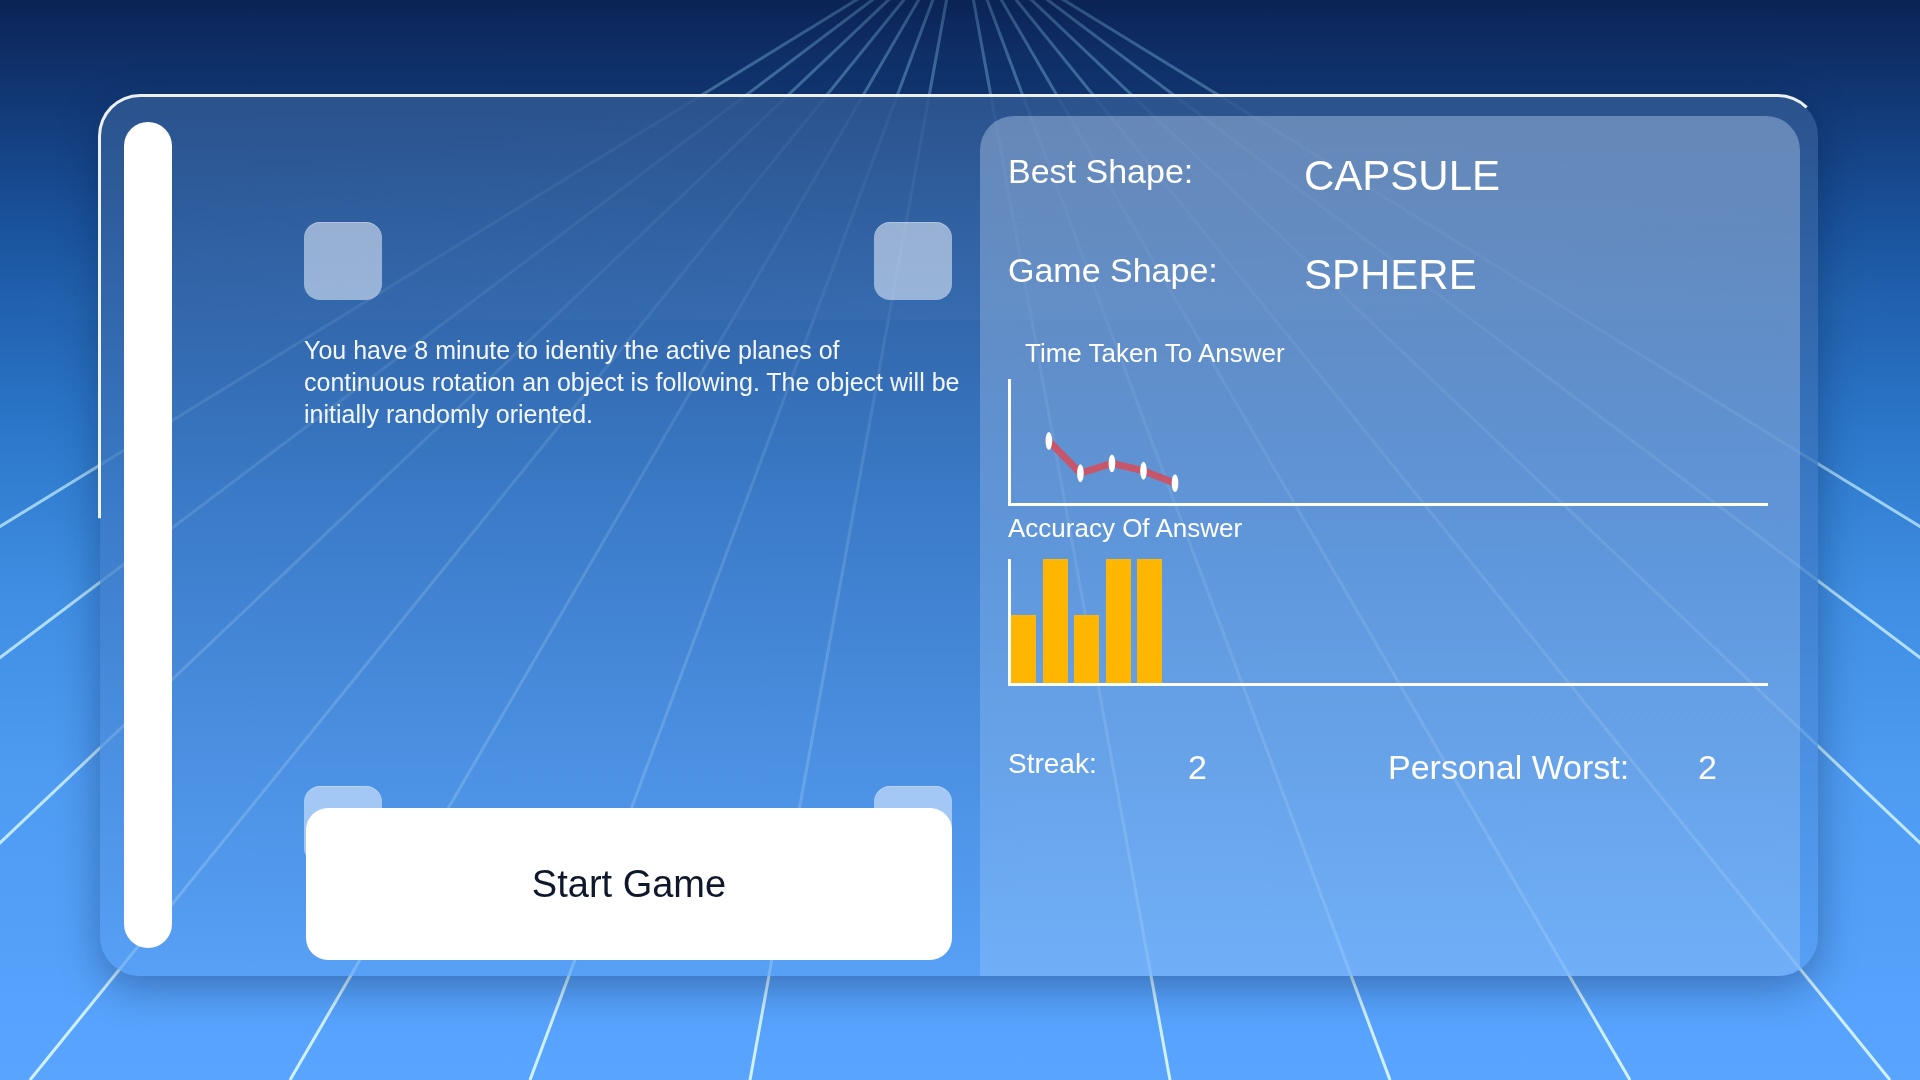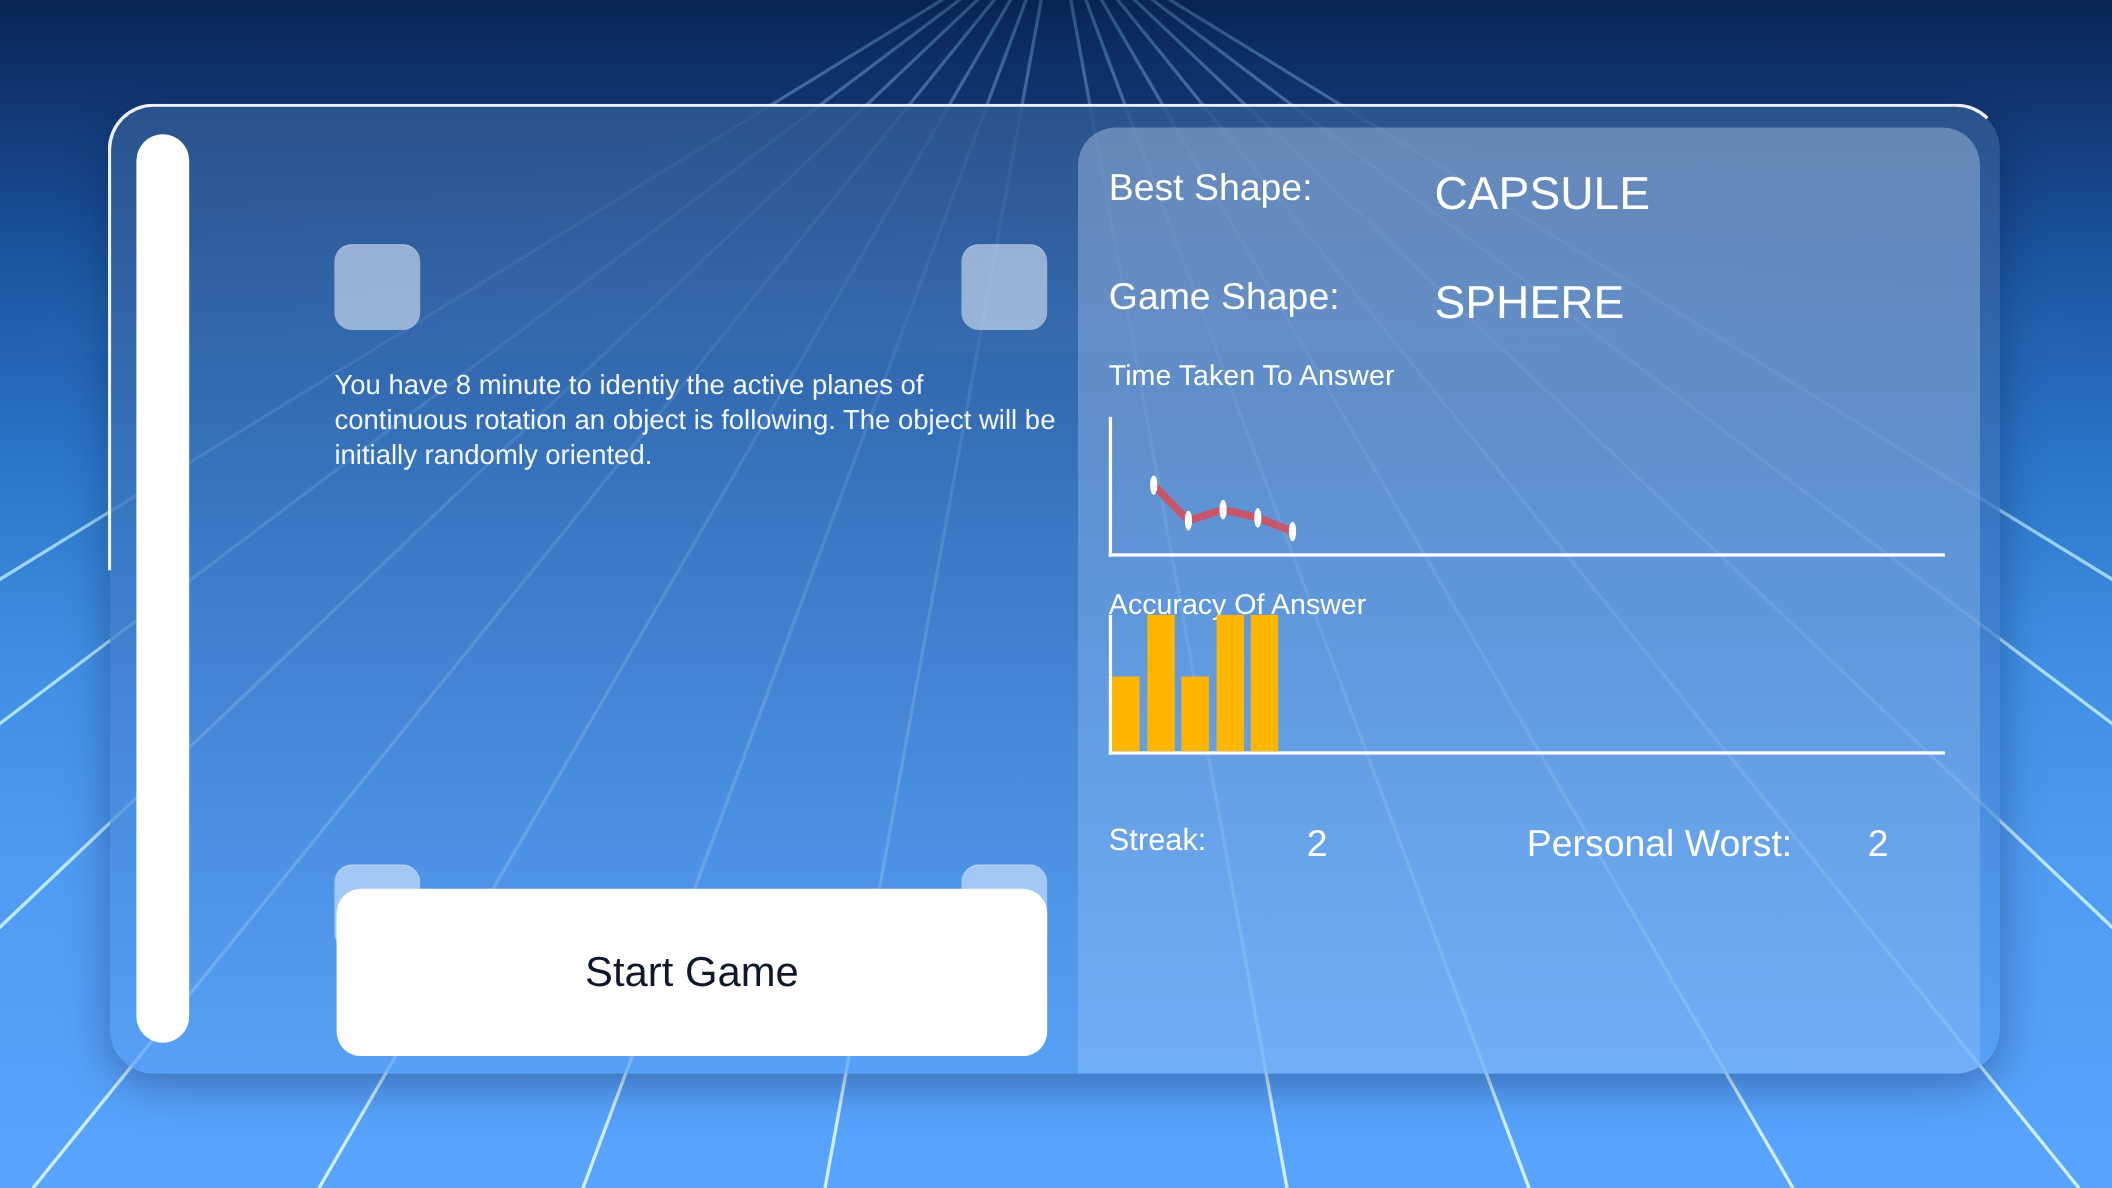--- a/index.html
+++ b/index.html
@@ -90,22 +90,22 @@
   .stat-row { position:absolute; left:28px; width:760px; color:#fff; }
   .stat-key   { position:absolute; font-size:34px; }
   .stat-val   { position:absolute; font-size:42px; }
 
   #best-row  { top:36px;  height:46px; }
   #worst-row { top:135px; height:46px; }
   #best-row  .stat-key, #worst-row .stat-key { left:0; }
   #best-row  .stat-val, #worst-row .stat-val { left:296px; }
 
   .chart-title { position:absolute; left:28px; color:#fff; font-size:26px; }
-  #time-title { top:210px; }
-  #acc-title  { top:418px; }
+  #time-title { top:222px;margin-left:17px; }
+  #acc-title  { top:397px; }
 
   .chart-box { position:absolute; left:28px; width:760px; }
   #time-chart { top:263px; height:127px; }
   #acc-chart  { top:443px; height:127px; }
   .axis-y {
     position:absolute; left:0; top:0; width:3px; height:100%;
     background:#ffffff;
   }
   .axis-x {
     position:absolute; left:0; bottom:0; width:100%; height:3px;

